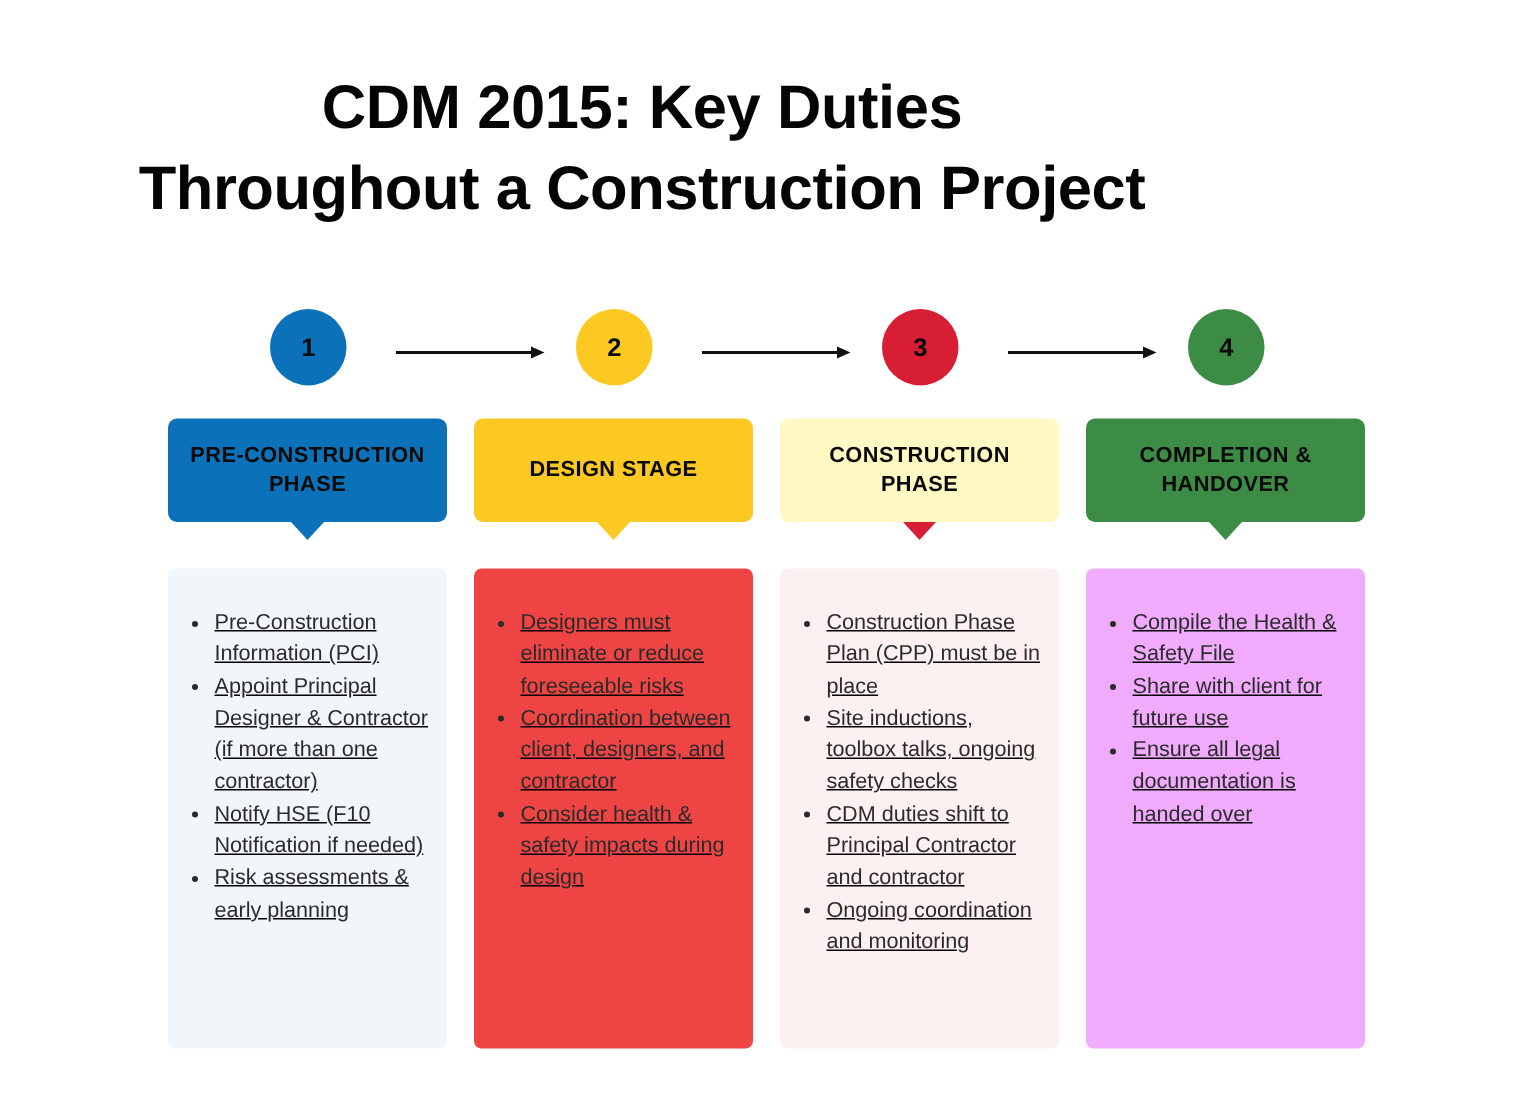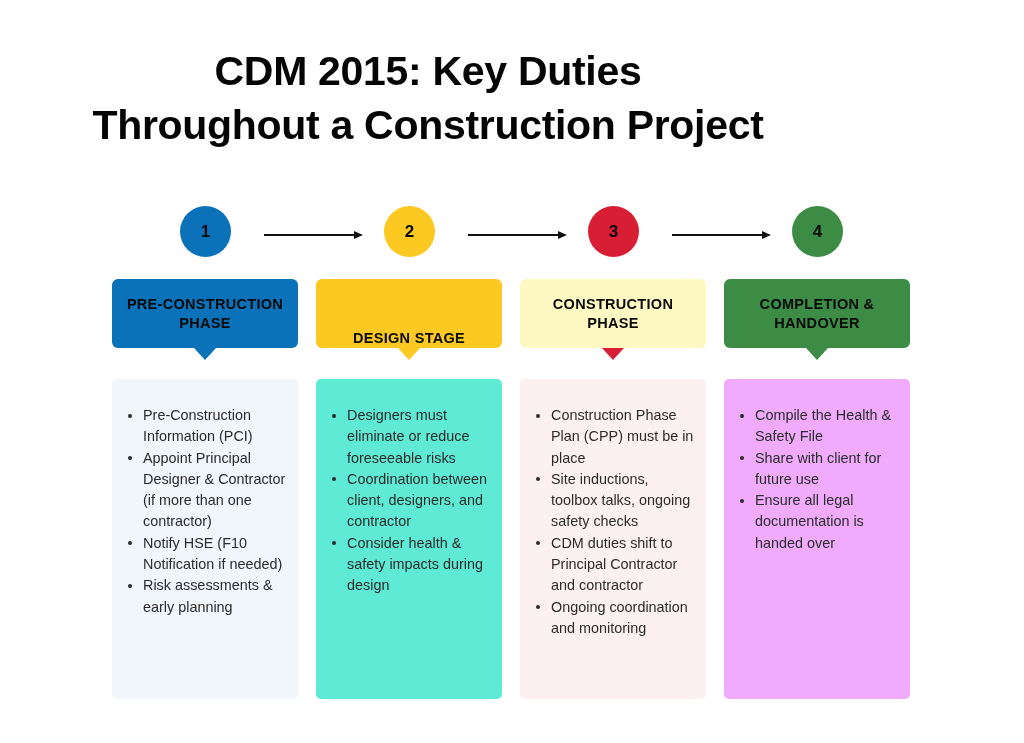--- a/index.html
+++ b/index.html
@@ -137,20 +137,21 @@
   }
 
   .col-body {
     position: absolute;
     top: 100px;
     left: 0;
     width: 186px;
     height: 320px;
     border-radius: 5px;
     padding: 26px 12px 16px 10px;
+    text-decoration: underline;
   }
   .col-body ul {
     list-style: none;
   }
   .col-body li {
     position: relative;
     padding-left: 21px;
     margin-bottom: 0;
     font-size: 14.4px;
     line-height: 21.3px;
@@ -216,25 +217,25 @@
       <ul>
         <li>Pre-Construction Information (PCI)</li>
         <li>Appoint Principal Designer &amp; Contractor (if more than one contractor)</li>
         <li>Notify HSE (F10 Notification if needed)</li>
         <li>Risk assessments &amp; early planning</li>
       </ul>
     </div>
   </div>
 
   <div class="column c2">
-    <div class="col-header" style="background: rgb(252, 200, 34); align-items: flex-end;">
+    <div class="col-header" style="background: rgb(252, 200, 34);">
       <span class="header-text">DESIGN STAGE</span>
       <span class="tail" style="border-top: 12px solid rgb(252, 200, 34);"></span>
     </div>
-    <div class="col-body" style="background: #5eead4;">
+    <div class="col-body" style="background: #ef4444;">
       <ul>
         <li>Designers must eliminate or reduce foreseeable risks</li>
         <li>Coordination between client, designers, and contractor</li>
         <li>Consider health &amp; safety impacts during design</li>
       </ul>
     </div>
   </div>
 
   <div class="column c3">
     <div class="col-header" style="background: #fef9c3;">

